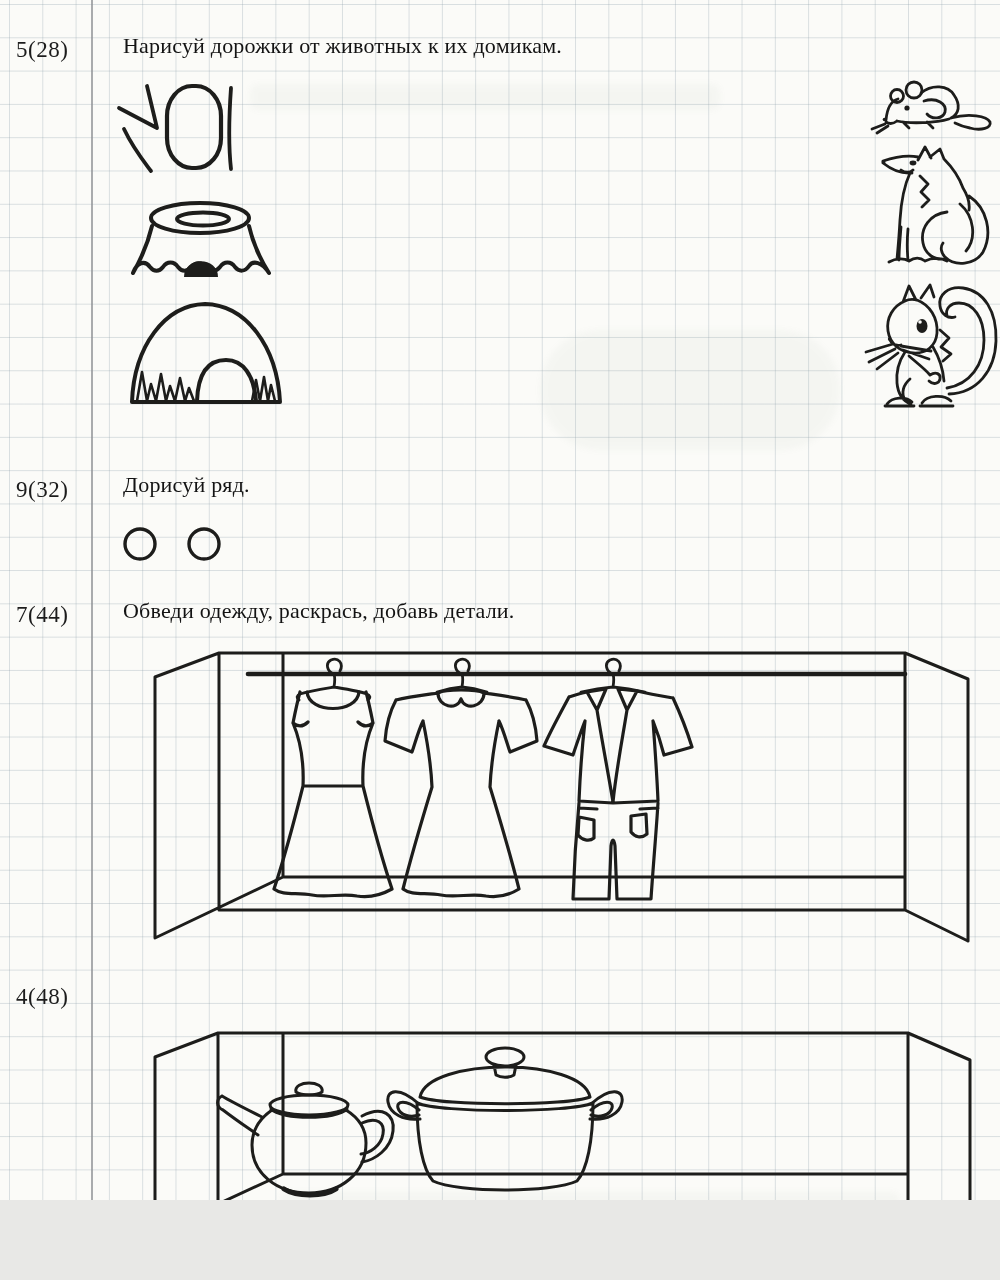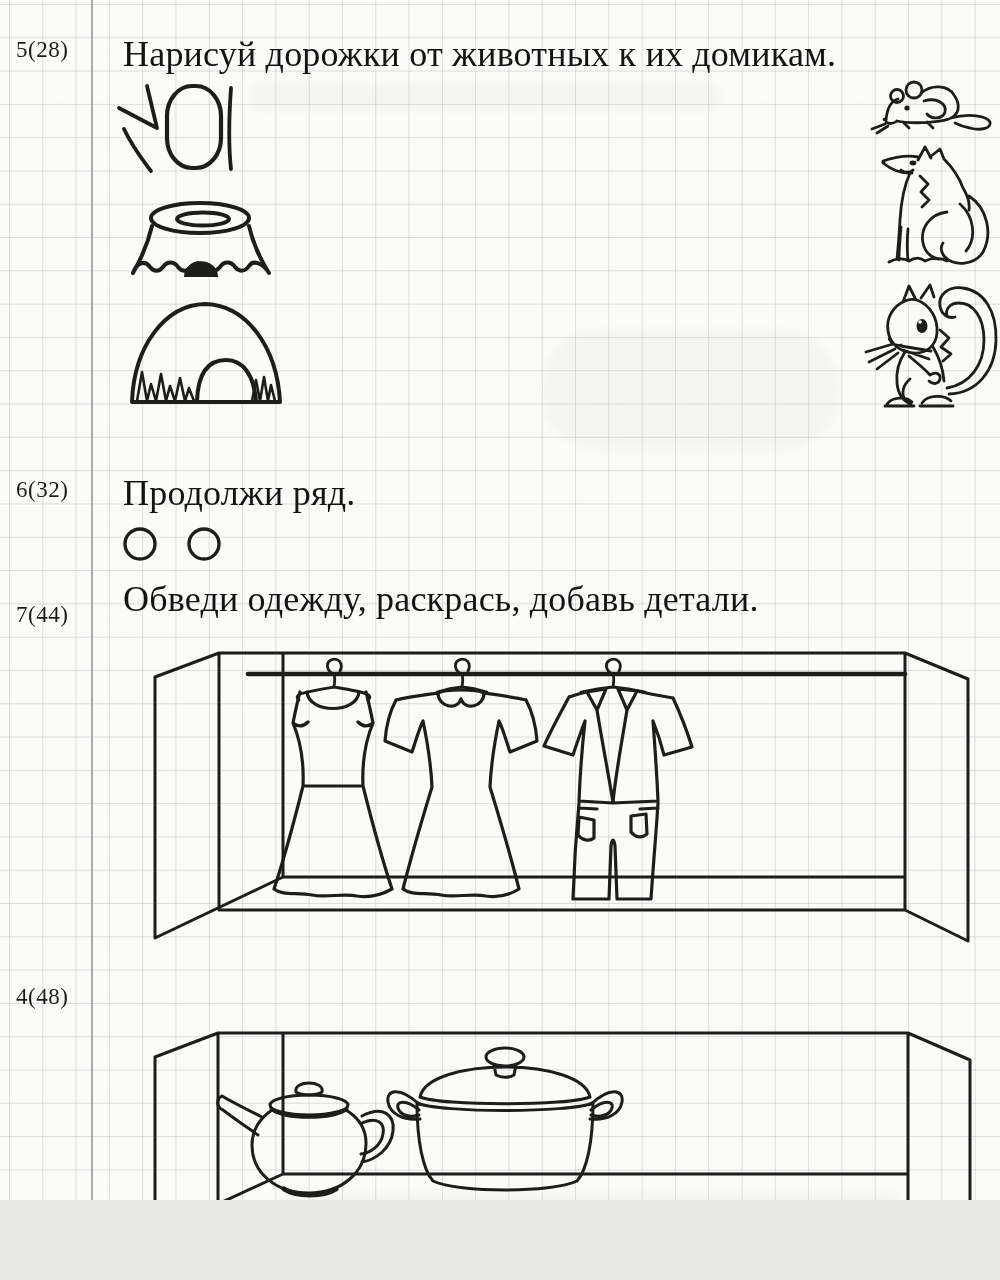--- a/index.html
+++ b/index.html
@@ -22,21 +22,21 @@
     position:absolute;left:91px;top:0;width:2px;height:1280px;
     background:#8e9094;opacity:.75;
   }
   .task-num{
     position:absolute;left:16px;
     font-size:23px;letter-spacing:.5px;color:#1c1c1c;
     white-space:nowrap;
   }
   .task-text{
     position:absolute;left:123px;
-    font-size:36px;color:#131313;
+    font-size:22px;color:#131313;
     white-space:nowrap;letter-spacing:.2px;
   }
   .page-number{
     position:absolute;left:36px;top:1206px;
     font-size:42px;color:#1c1c1c;
   }
   svg.art{position:absolute;left:0;top:0;}
   .bleed{
     position:absolute;background:#8fa08f;opacity:.055;
     filter:blur(3px);border-radius:8px;pointer-events:none;
@@ -50,25 +50,25 @@
   <div class="margin-line"></div>
 
   <div class="bleed" style="left:250px;top:84px;width:470px;height:26px;"></div>
   <div class="bleed" style="left:540px;top:330px;width:300px;height:120px;border-radius:60px;"></div>
   <div class="bleed" style="left:280px;top:1192px;width:620px;height:24px;"></div>
   <div class="bleed" style="left:430px;top:1238px;width:470px;height:24px;"></div>
 
   <div class="task-num" style="top:37px;">5(28)</div>
   <div class="task-text" style="top:33px;">Нарисуй дорожки от животных к их домикам.</div>
 
-  <div class="task-num" style="top:477px;">6(32)</div>
-  <div class="task-text" style="top:472px;">Продолжи ряд.</div>
+  <div class="task-num" style="top:477px;">9(32)</div>
+  <div class="task-text" style="top:472px;">Дорисуй ряд.</div>
 
   <div class="task-num" style="top:602px;">7(44)</div>
-  <div class="task-text" style="top:578px;">Обведи одежду, раскрась, добавь детали.</div>
+  <div class="task-text" style="top:598px;">Обведи одежду, раскрась, добавь детали.</div>
 
   <div class="task-num" style="top:984px;">4(48)</div>
 
   <div class="page-number">2</div>
 
   <svg class="art" width="1000" height="1280" viewBox="0 0 1000 1280" fill="none" stroke="#1d1d1b" stroke-linecap="round" stroke-linejoin="round">
 
     <g>
       <g stroke-width="4.2">
         <rect x="167" y="86" width="54" height="82" rx="25" ry="30"></rect>

